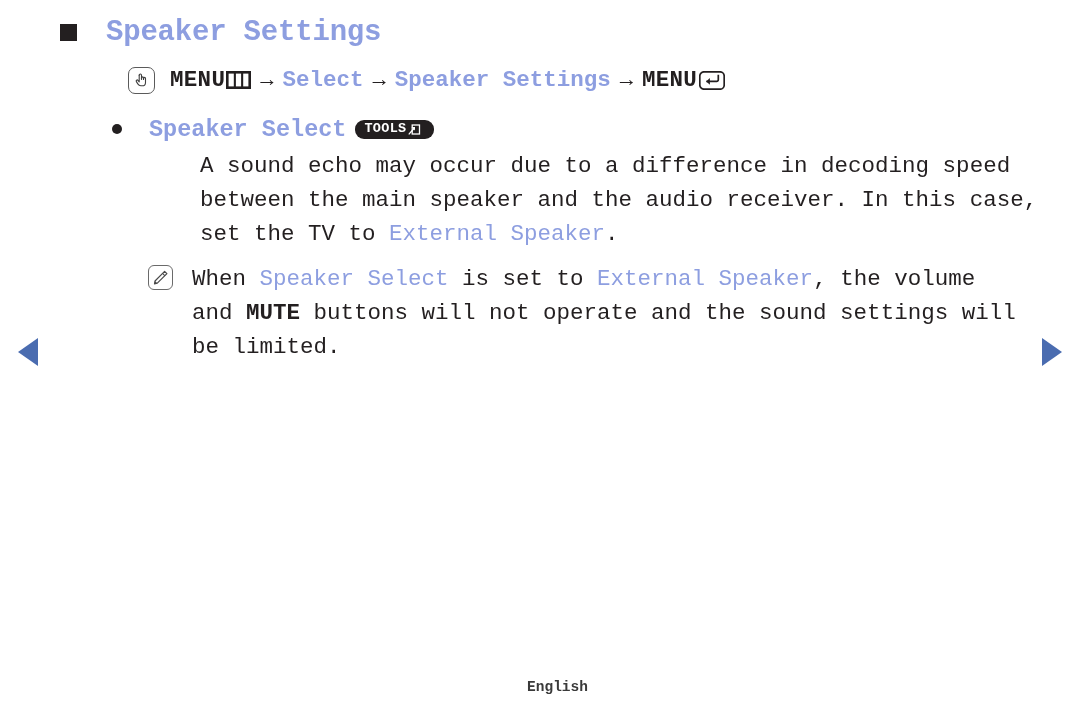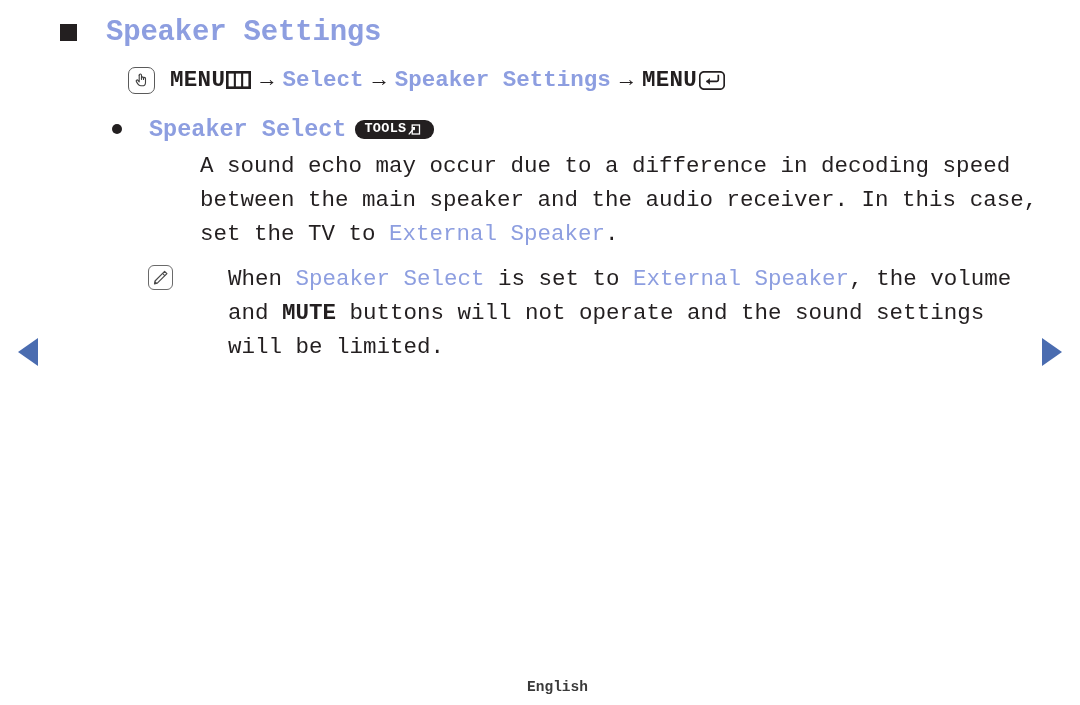--- a/index.html
+++ b/index.html
@@ -161,21 +161,20 @@
   }
 
   
   .note-row {
     position: absolute;
     left: 148px;
     top: 262px;
     width: 872px;
     display: flex;
     align-items: flex-start;
-    gap: 36px;
   }
   .note-icon {
     width: 25px;
     height: 25px;
     border: 1.5px solid #6a6a6a;
     border-radius: 6px;
     box-sizing: border-box;
     display: inline-flex;
     align-items: center;
     justify-content: center;

